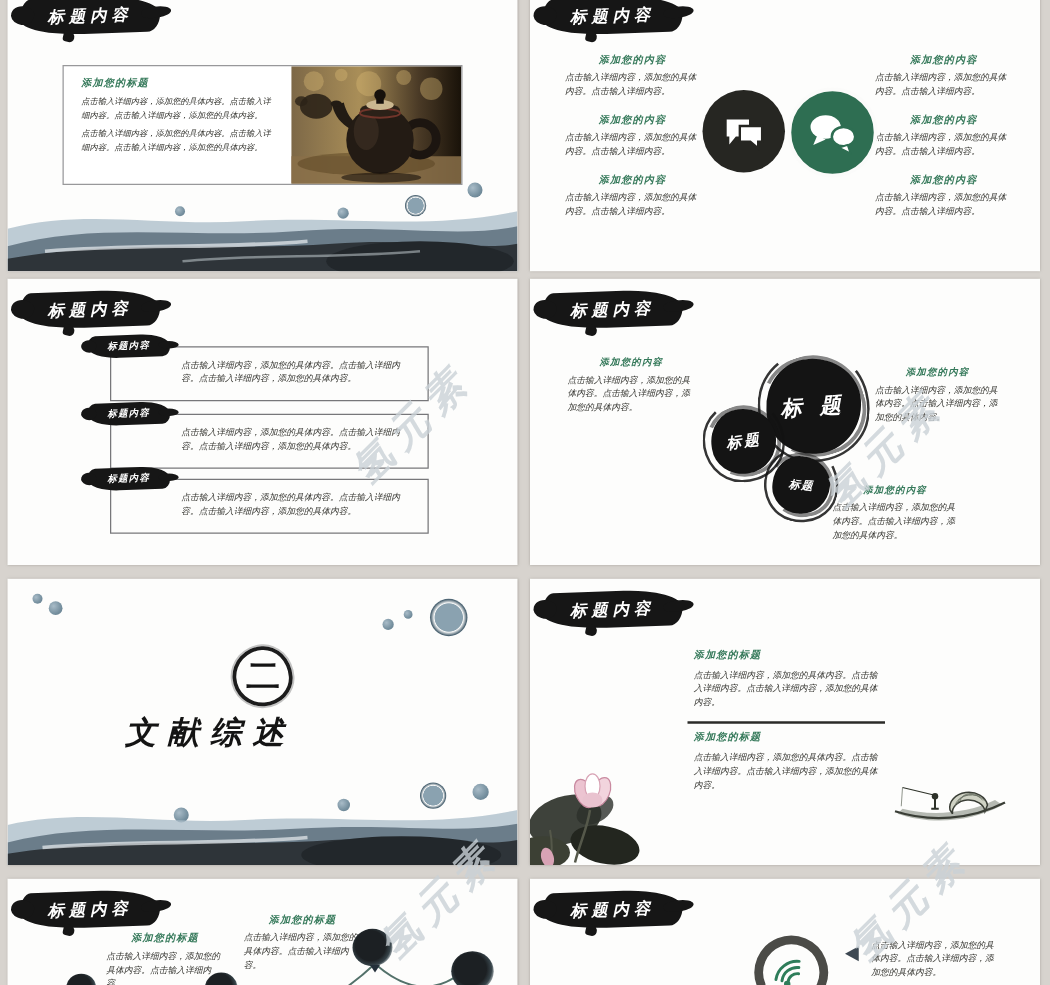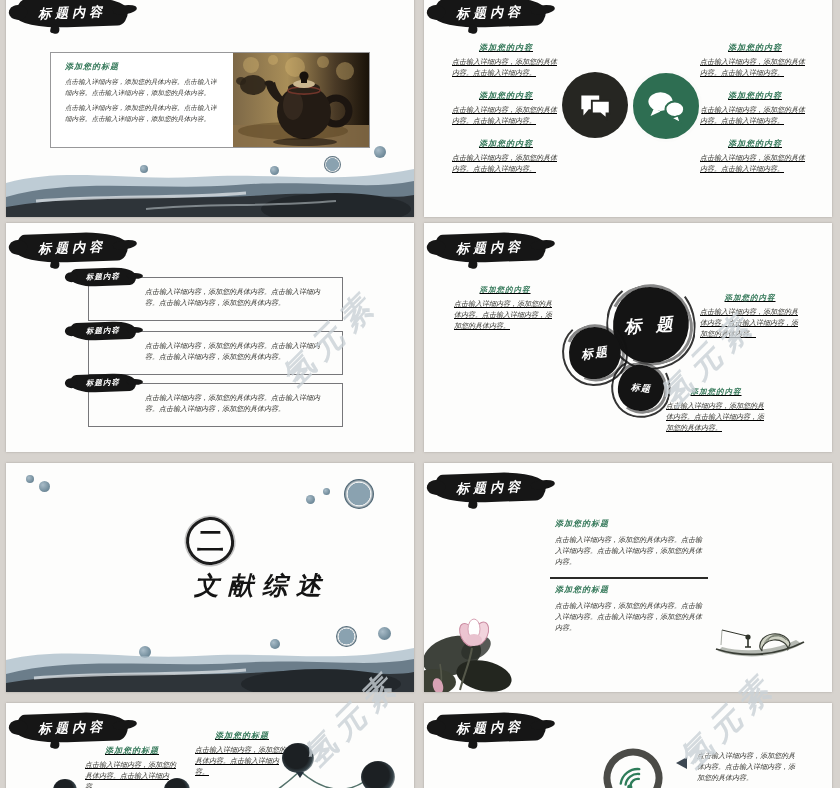--- a/index.html
+++ b/index.html
@@ -37,21 +37,21 @@
   .s1 .frame .txt .bt{font-size:6.6px;margin-bottom:5px;}
   .s1 .photo{width:136px;height:94px;flex:none;}
 
   .dot{position:absolute;border-radius:50%;
     background:radial-gradient(circle at 35% 35%,#a9bcc8,#76909f 60%,#5e7787);}
   .dot.big{background:radial-gradient(circle,#8aa2b0 0 52%,#50687607 55%,#4e6573 68%,#7b93a2 82%,rgba(140,160,172,.3));}
 
   .wash{position:absolute;left:0;bottom:0;width:408px;}
 
   
-  .blk{position:absolute;text-decoration:underline;}
+  .blk{position:absolute;}
   .blk .gh{font-size:8px;text-align:center;margin-bottom:4px;}
   .blk .bt{font-size:7px;}
   .c-dark{position:absolute;left:138px;top:84px;width:66px;height:66px;border-radius:50%;background:#262622;
     display:flex;align-items:center;justify-content:center;}
   .c-green{position:absolute;left:206px;top:82px;width:72px;height:72px;box-sizing:border-box;
     border:3px solid #fbfbfa;border-radius:50%;background:#2e6e52;display:flex;align-items:center;justify-content:center;}
 
   
   .rowbox{position:absolute;left:82px;width:255px;height:44px;border:1px solid #77777a;box-sizing:border-box;
     padding:9px 12px 0 56px;}
@@ -72,21 +72,21 @@
   .stamp::after{content:"";position:absolute;inset:-3px;border:3px solid rgba(18,18,18,.5);
     border-radius:48% 52% 46% 54%;transform:rotate(-14deg);border-left-color:transparent;}
   .s4 .blk .gh{font-size:7.5px;}
   .s4 .blk .bt{font-size:7px;}
 
   
   .num-circle{position:absolute;left:180px;top:54px;width:48px;height:48px;box-sizing:border-box;
     border:3.5px solid #1c1c1c;border-radius:52% 48% 50% 50%/50% 54% 46% 50%;transform:rotate(-4deg);
     display:flex;align-items:center;justify-content:center;box-shadow:0 0 0 1.5px rgba(25,25,25,.25);}
   .num-circle span{font-size:27px;font-weight:bold;color:#141414;transform:rotate(4deg);}
-  .sec-title{position:absolute;left:0;top:106px;width:324px;text-align:right;font-size:25px;font-weight:bold;
+  .sec-title{position:absolute;left:0;top:106px;width:324px;text-align:center;font-size:25px;font-weight:bold;
     font-style:italic;letter-spacing:9px;color:#141414;}
 
   
   .s6 .sect{position:absolute;left:131px;width:152px;}
   .s6 .gh{font-size:8px;margin-bottom:6px;}
   .s6 .bt{font-size:7px;}
   .s6 .divider{position:absolute;left:126px;top:114px;width:158px;height:2px;background:#2b2b28;}
 
   
   .s7 .blk .gh{font-size:8px;text-align:center;margin-bottom:4px;}

